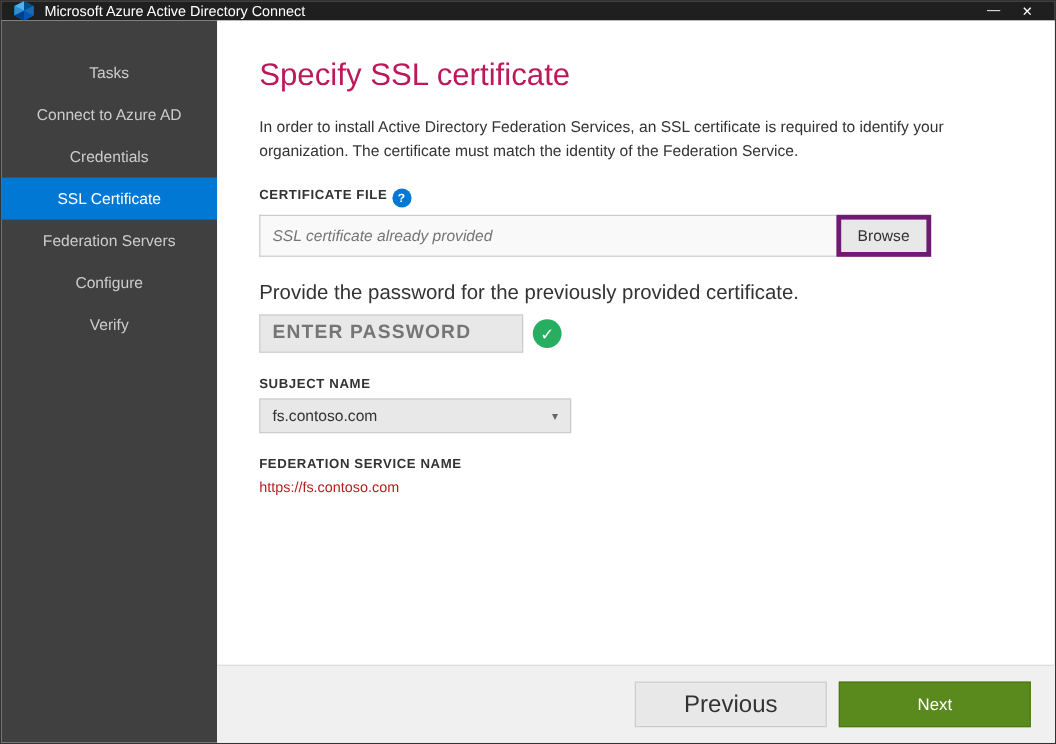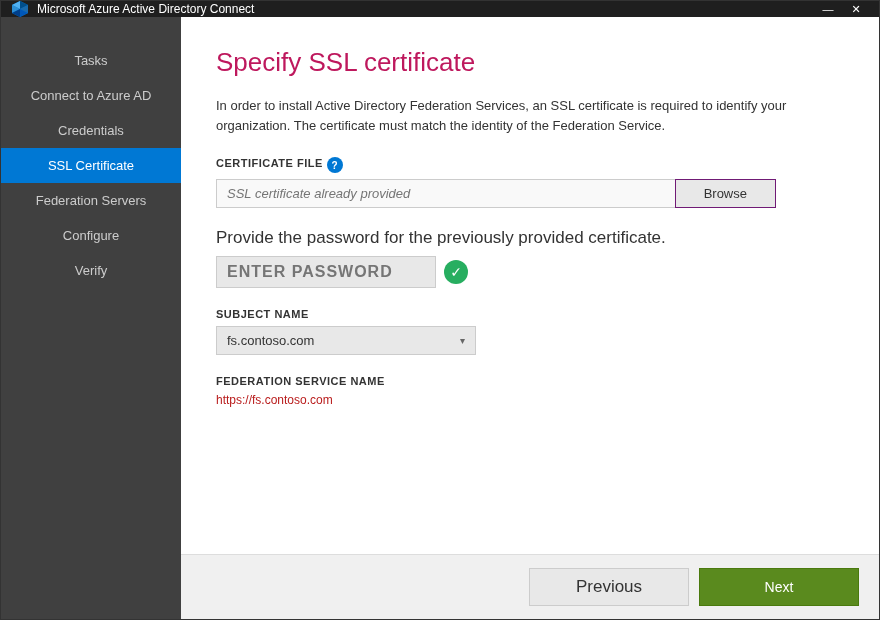--- a/index.html
+++ b/index.html
@@ -143,22 +143,22 @@
       padding: 6px 10px;
       border: 1px solid #ccc;
       border-right: none;
       font-size: 13px;
       color: #14532d;
       font-style: italic;
       background: #f9f9f9;
       outline: none;
     }
     .browse-btn {
-      padding: 6px 28px;
-      border: 1px solid #701a75;
+      padding: 6px 14px;
+      border: 4px solid #701a75;
       background: #e8e8e8;
       font-size: 13px;
       color: #333;
       cursor: pointer;
     }
     .password-section {
       margin-bottom: 20px;
     }
     .password-hint {
       font-size: 17px;
@@ -223,21 +223,21 @@
       justify-content: flex-end;
       padding: 0 20px;
       gap: 10px;
       flex-shrink: 0;
     }
     .btn-previous {
       width: 160px;
       height: 38px;
       background: #e8e8e8;
       border: 1px solid #ccc;
-      font-size: 17px;
+      font-size: 20px;
       color: #333;
       cursor: pointer;
     }
     .btn-next {
       width: 160px;
       height: 38px;
       background: #5a8a1e;
       border: 1px solid #4a7a0e;
       font-size: 14px;
       color: #fff;

